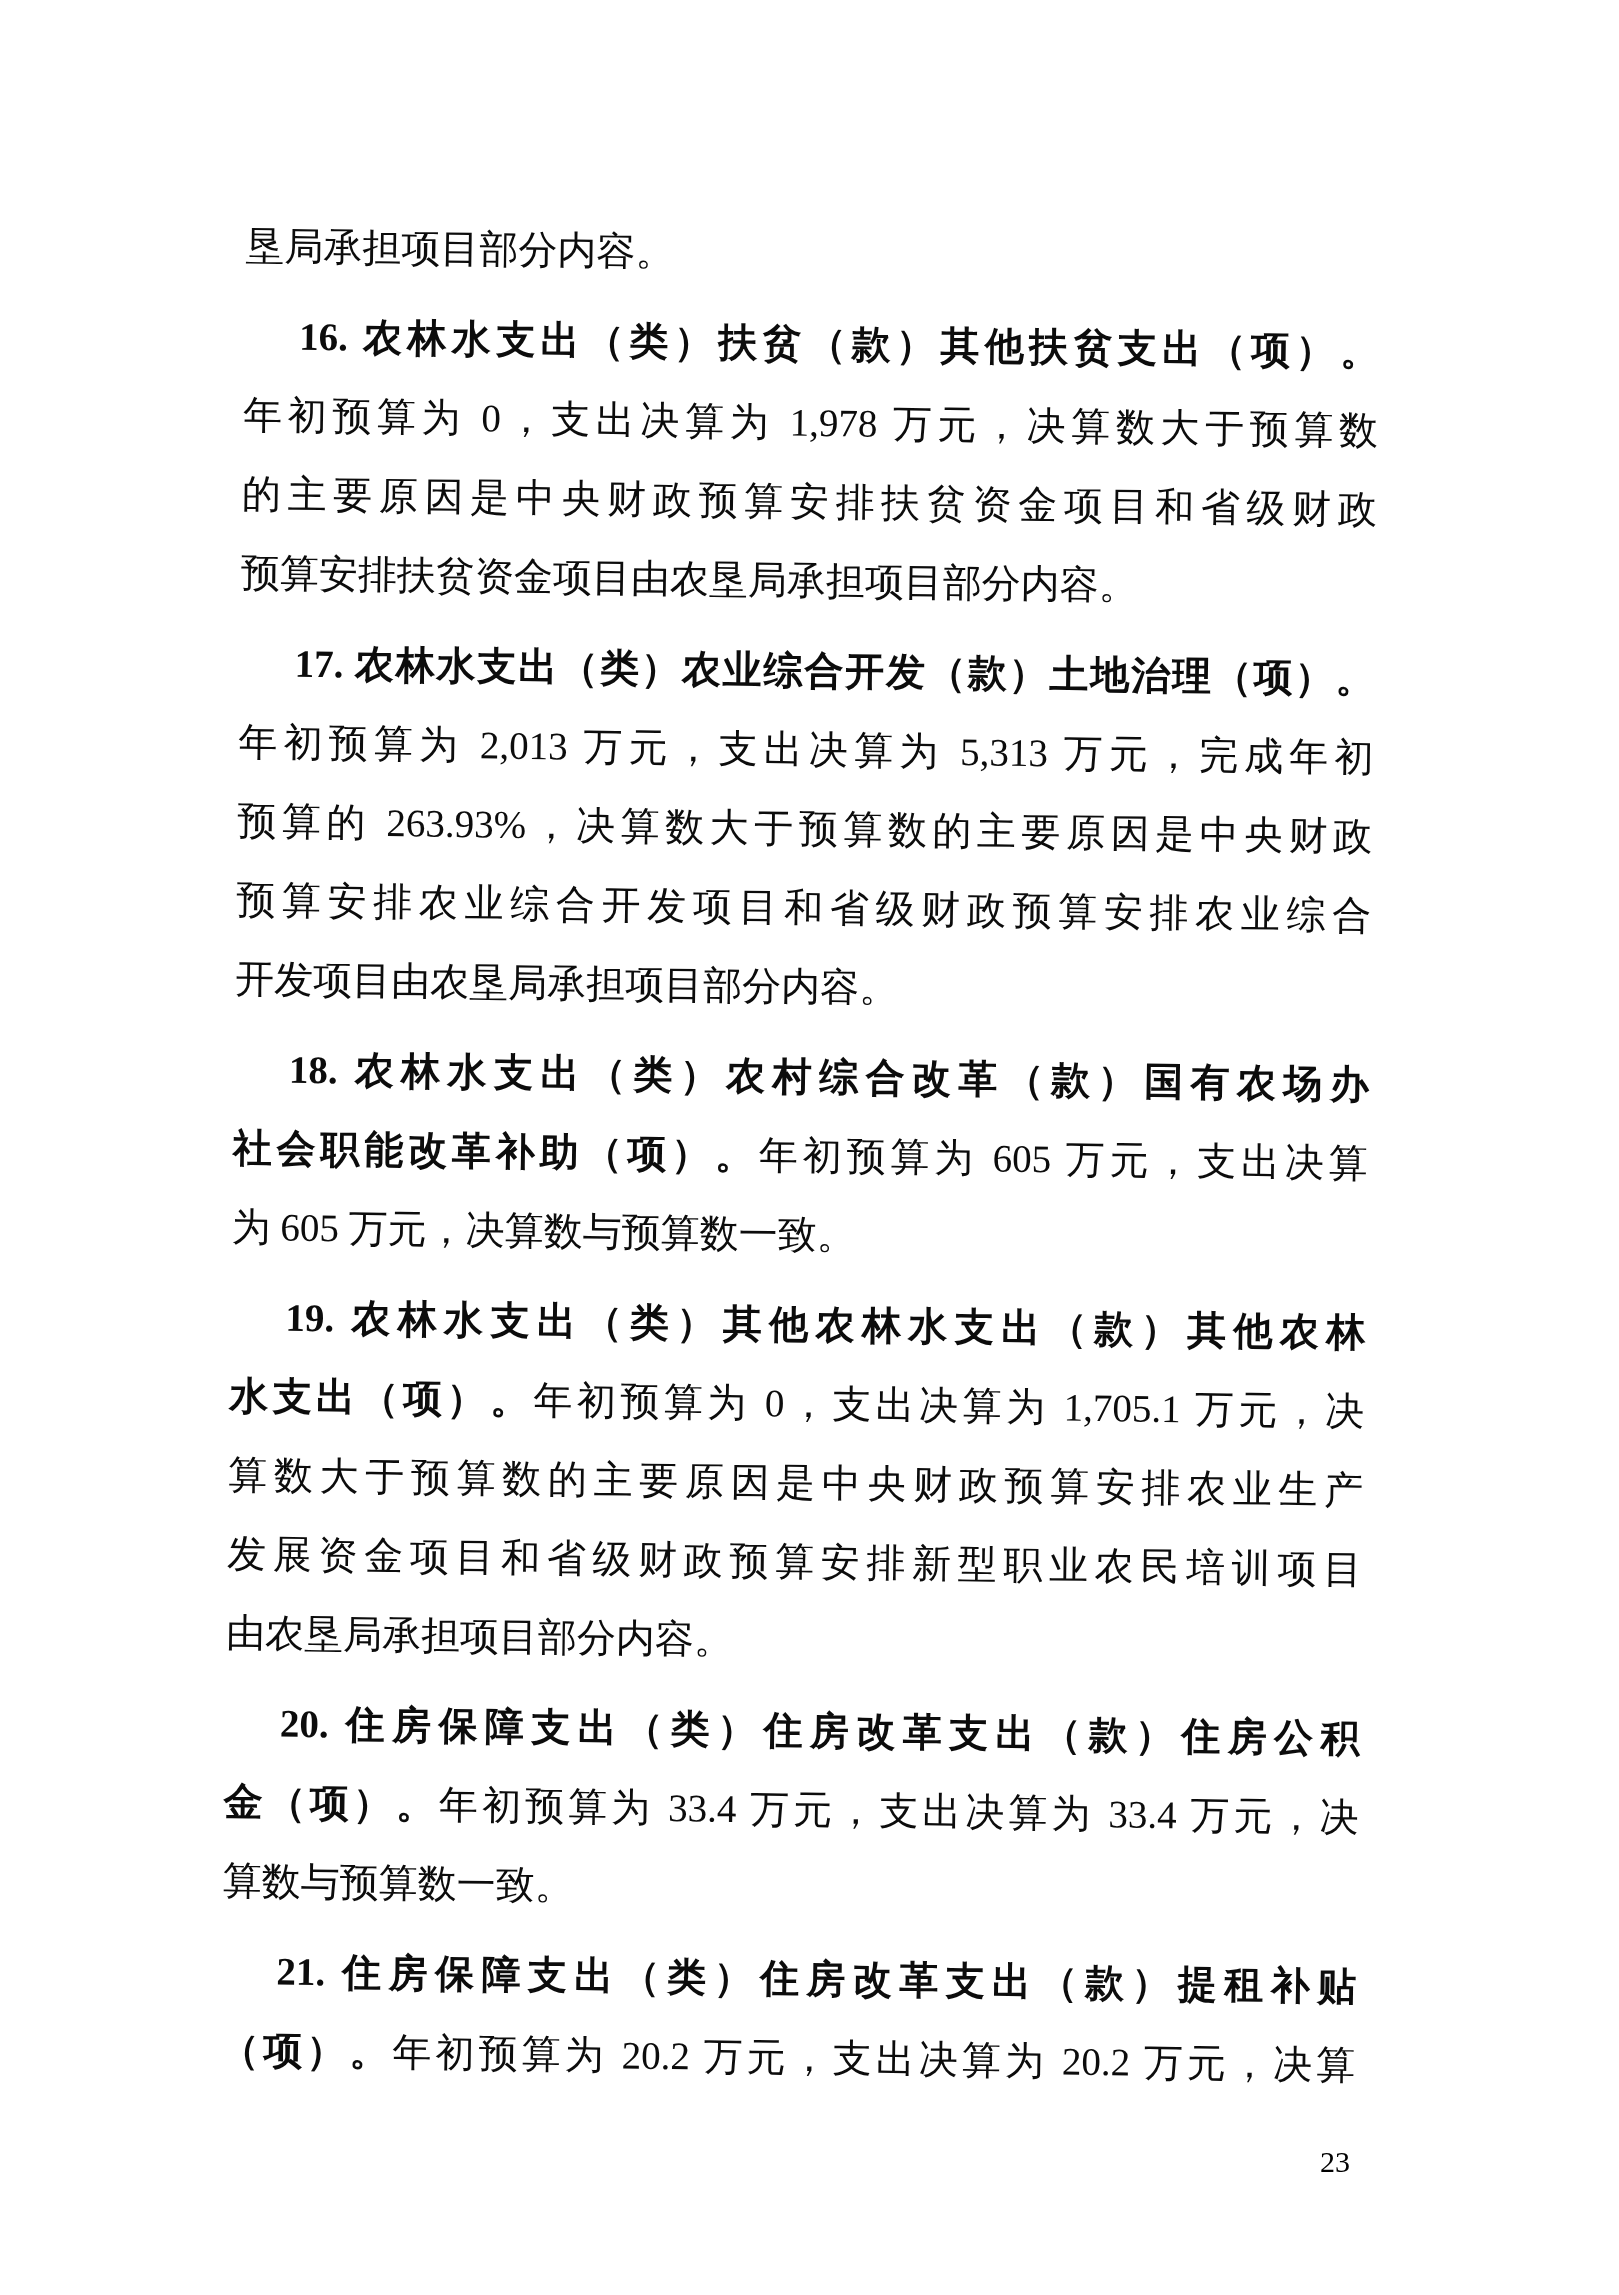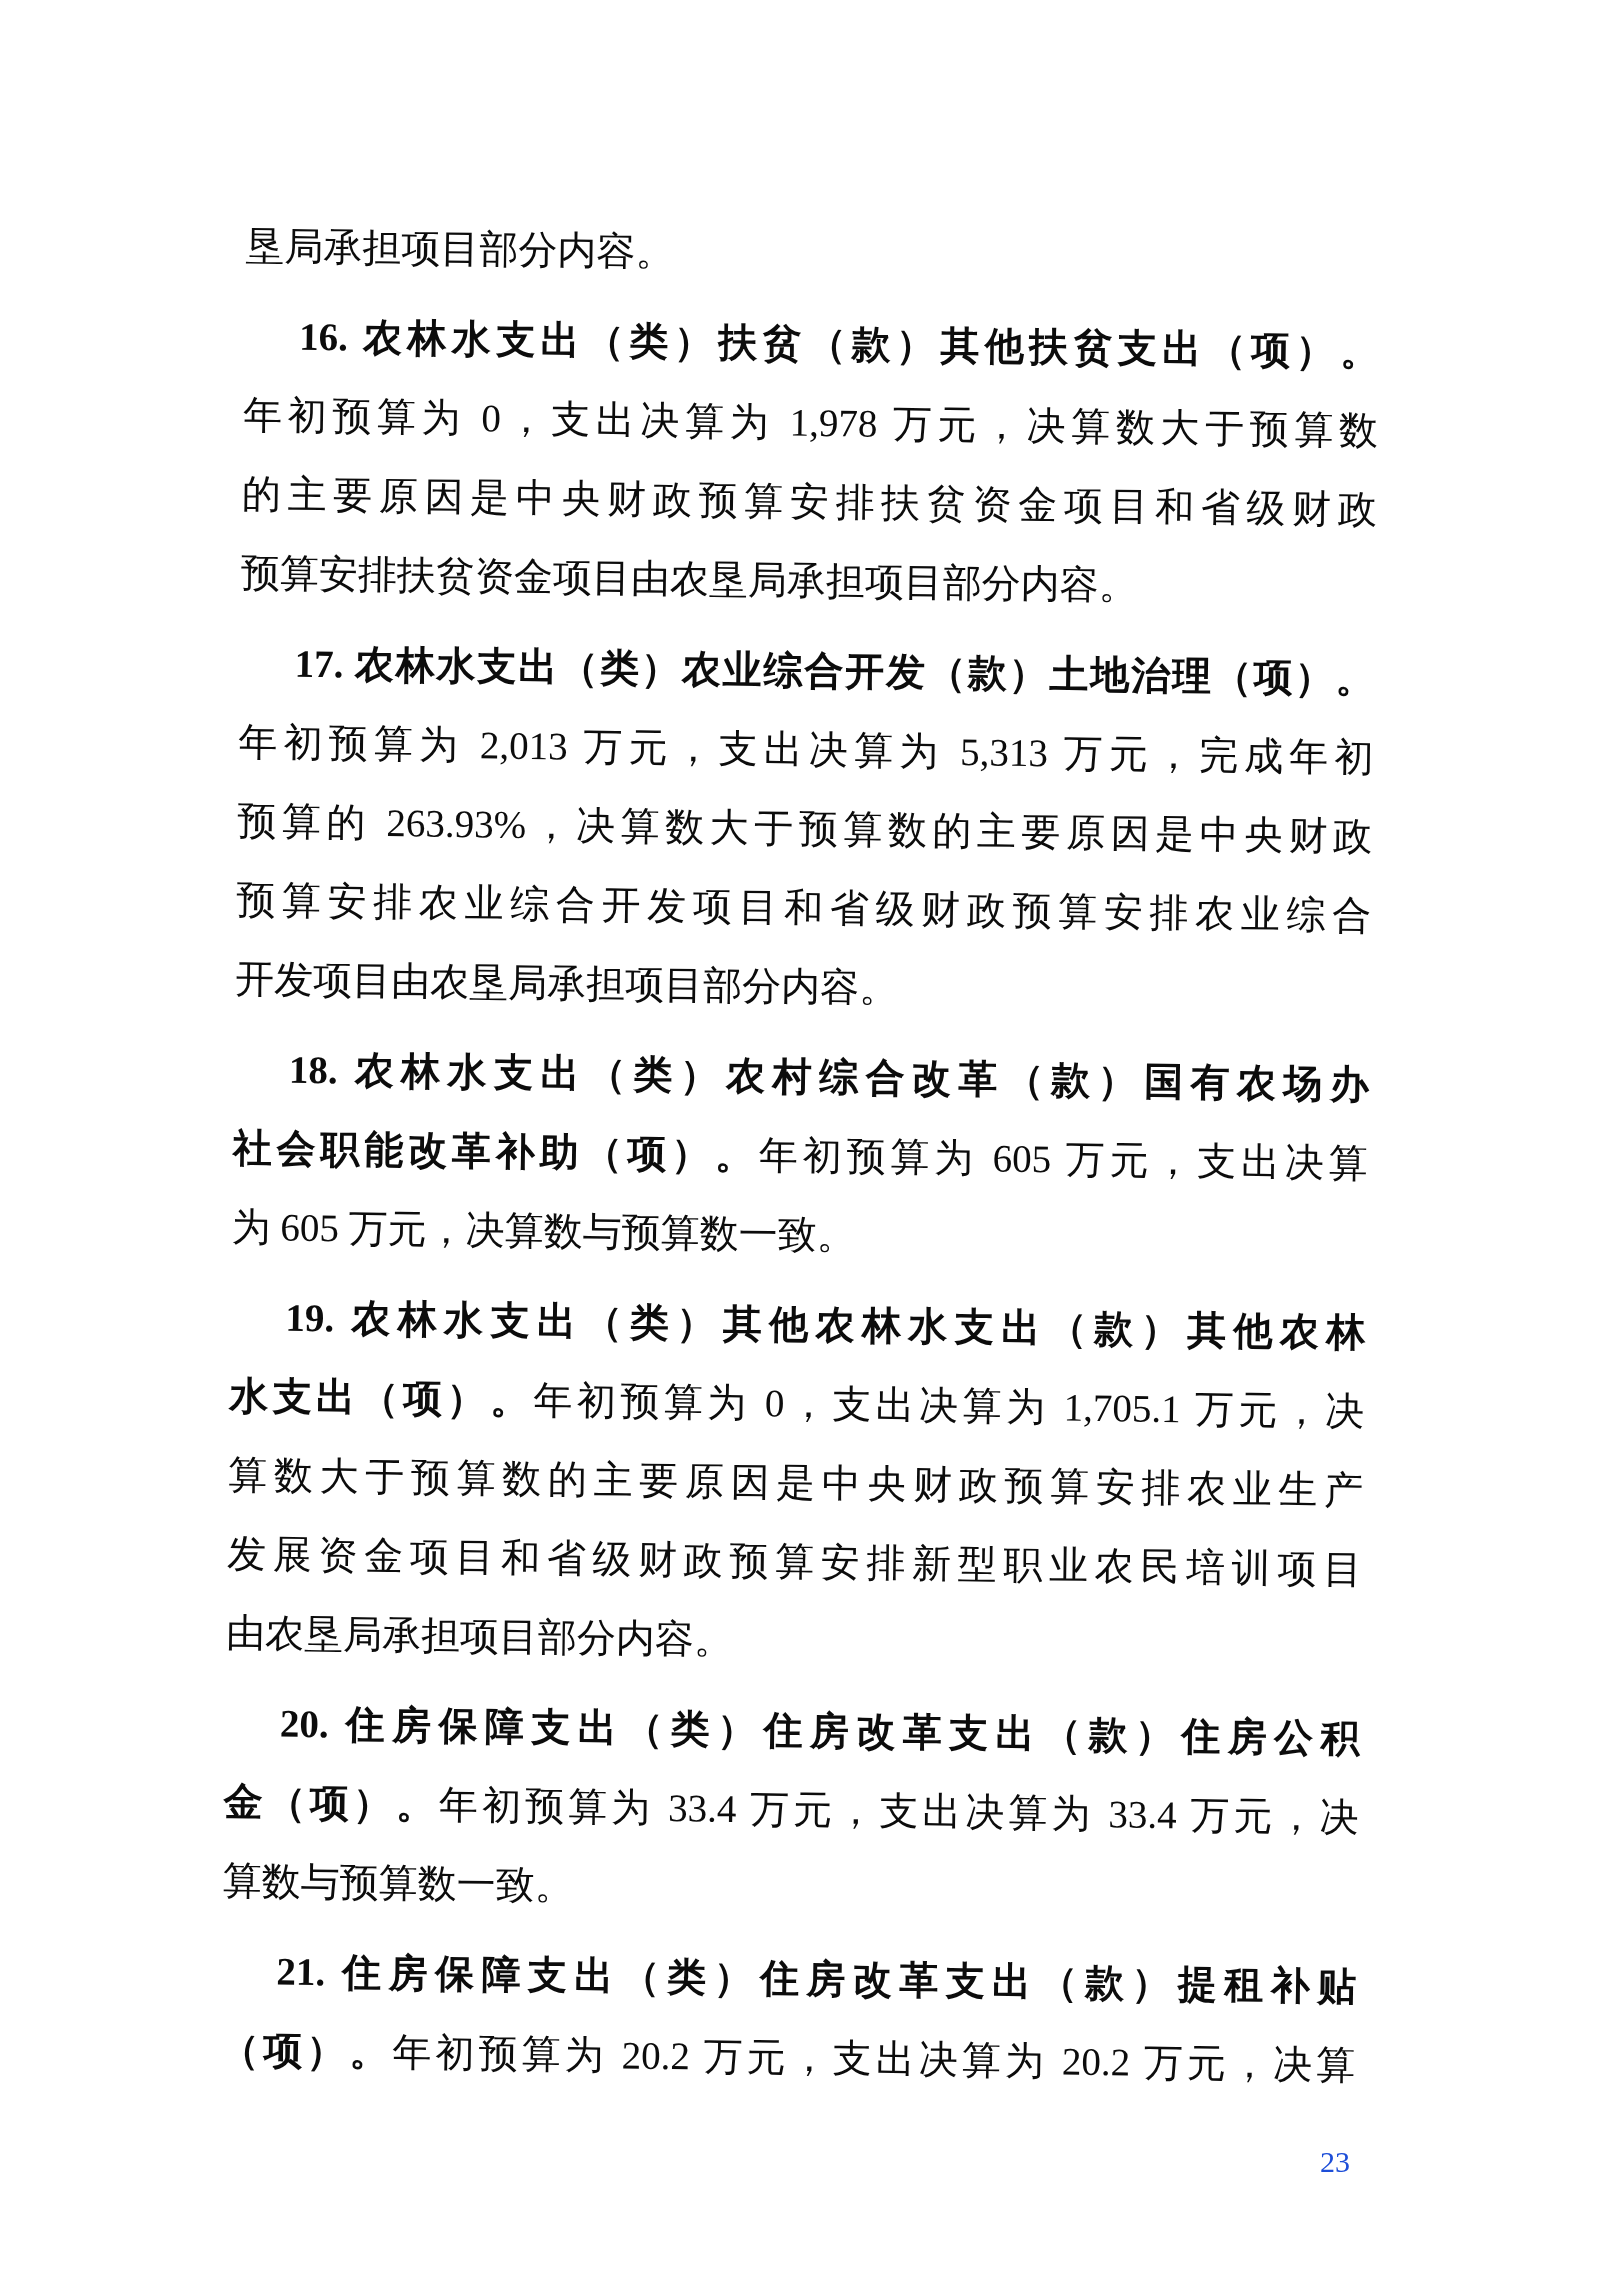--- a/index.html
+++ b/index.html
@@ -44,21 +44,21 @@
   }
   .line.indent { text-indent: 55px; }
   .seg { font-weight: normal; }
   .seg.bold { font-weight: bold; }
   .page-number {
     position: absolute;
     left: 1320px;
     top: 2145px;
     font-size: 30px;
     line-height: 34px;
-    color: #1d4ed8;
+    color: #000000;
   }
 </style>
 </head>
 <body>
 
 <div class="sheet">
   <div class="content" id="text-block">
       <div class="para">
         <div class="line"><span class="seg">垦局承担项目部分内容。</span></div>
       </div>

